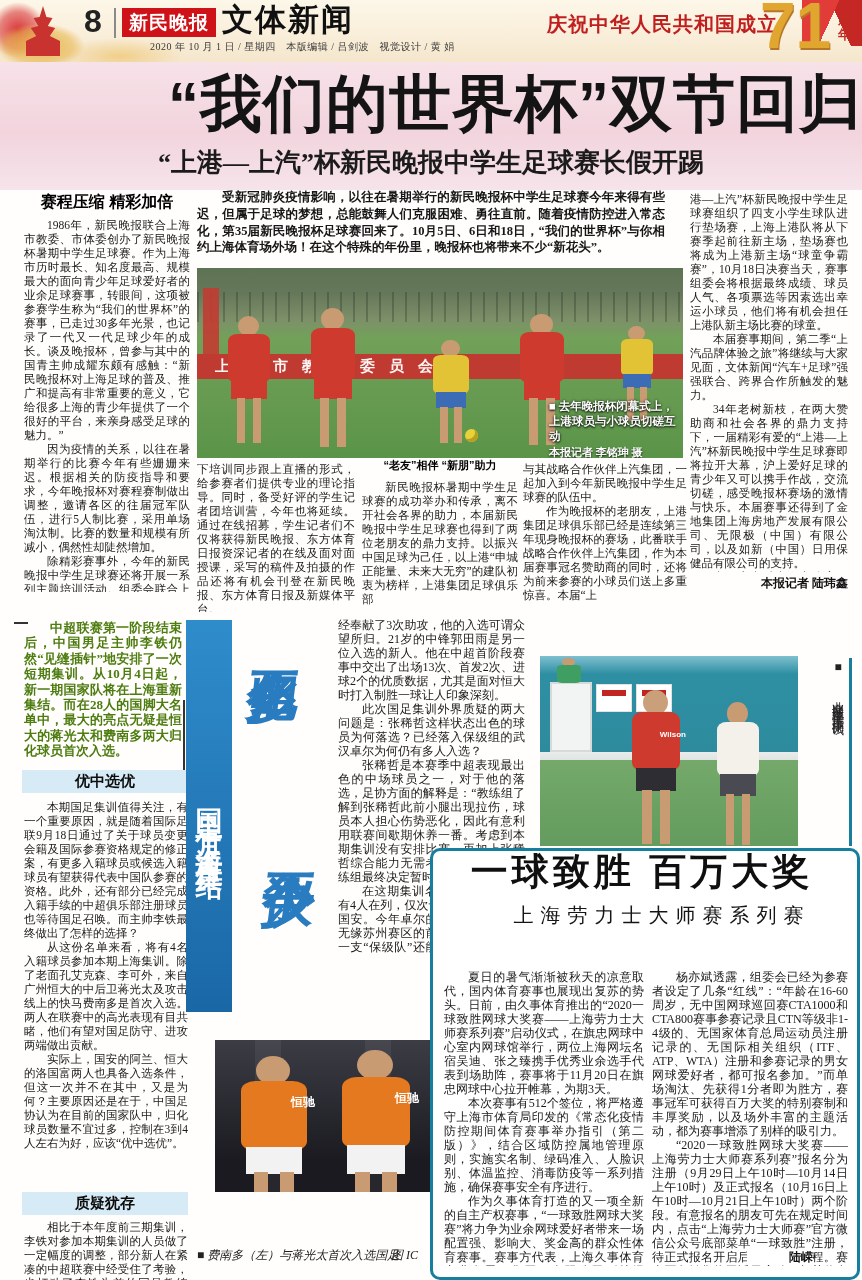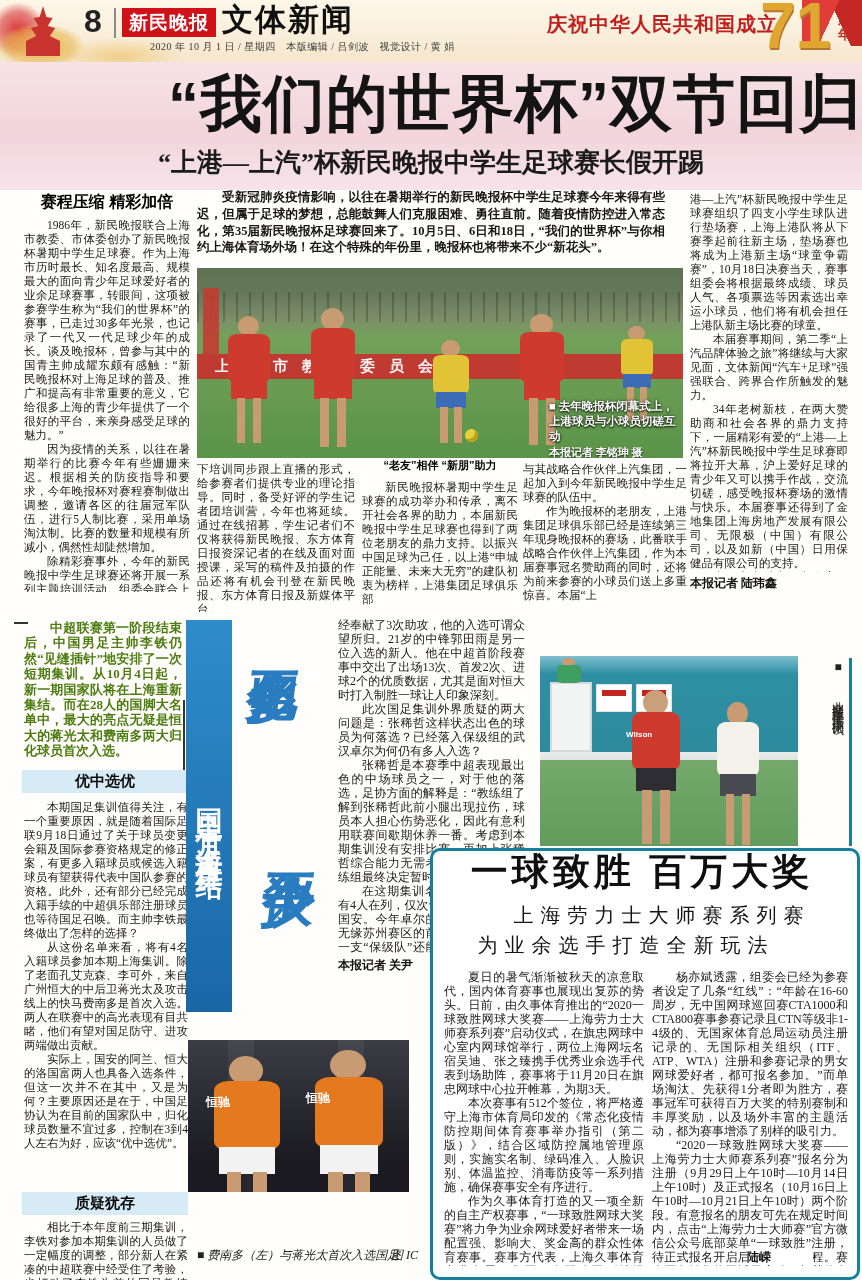--- a/index.html
+++ b/index.html
@@ -55,57 +55,57 @@
   .player .hd{position:absolute;left:28%;top:0;width:42%;height:16%;border-radius:50%;background:#c89b72}
   .player .tr{position:absolute;left:10%;top:14%;width:80%;height:38%;border-radius:22%/14%}
   .player .sh{position:absolute;left:16%;top:50%;width:68%;height:15%}
   .player .lg{position:absolute;top:64%;width:17%;height:35%;background:#c89b72}
   .player .lg.a{left:26%}.player .lg.b{right:26%}
   .t-red .tr,.t-red .sh{background:#cf3a2e}
   .t-yel .tr{background:#e3c336}.t-yel .sh{background:#3c6cb5}
   .t-org .tr{background:#e5791f}.t-org .sh{background:#f2f2f2}
   .t-wht .tr{background:#f4f1ea}.t-wht .sh{background:#4a4a52}
   .t-grn .tr{background:#3f9e62}
-  .jers{position:absolute;left:0;right:0;top:22%;text-align:left;color:#fff;
+  .jers{position:absolute;left:0;right:0;top:22%;text-align:right;color:#fff;
         font:bold 12px/1 "Liberation Sans",sans-serif}
   .scap{position:absolute;right:6px;bottom:14px;width:128px;color:#fff;
         font:bold 11.5px/15px "Liberation Serif",serif;text-align:left;
         text-shadow:0 1px 2px rgba(0,0,0,.9),0 0 3px rgba(0,0,0,.7)}
   .scredit{position:absolute;right:6px;bottom:-1px;width:128px;color:#fff;
         font:bold 11px/14px "Liberation Serif",serif;text-shadow:0 1px 2px rgba(0,0,0,.9)}
   
   .featintro{left:24px;top:620px;width:158px;height:148px;font:bold 13px/15.4px "Liberation Serif",serif;
              text-align:justify;text-indent:2em;color:#4d7c0f}
   .dash-tl{left:14px;top:622px;width:14px;height:2px;background:#333}
   .bar-r{left:183px;top:700px;width:2px;height:70px;background:#333}
   .subbox{width:166px;height:23px;background:#d7ebf7;text-align:center;
           font:bold 15px/23px "Liberation Serif",serif;color:#0d0d0d}
   .bluebanner{left:186px;top:620px;width:46px;height:392px;background:linear-gradient(180deg,#2f8ccb,#1a67a6);
       color:#fff;font:bold 27px/46px "Liberation Sans",sans-serif;letter-spacing:8px;padding-top:14px;
       box-sizing:border-box;text-align:center}
   .bigblue{font:bold 52px/1.02 "Liberation Sans",sans-serif;color:#2a7cc0;letter-spacing:1px;
            transform:skewX(-7deg)}
-  .hcphoto{left:188px;top:1040px;width:221px;height:152px;overflow:hidden;
+  .hcphoto{left:215px;top:1040px;width:221px;height:152px;overflow:hidden;
      background:linear-gradient(180deg,#3c3c45,#1a1a20 80%),#222}
   .hcphoto .streak{position:absolute;top:0;width:26px;height:100%;background:rgba(255,255,255,.06)}
   .fcap{font:12px/15px "Liberation Serif",serif;color:#222;font-style:italic}
   
   .tealbox{left:430px;top:848px;width:424px;height:426px;border:3px solid #157f9d;border-radius:10px;background:#fff}
   .tphoto{left:540px;top:656px;width:258px;height:190px;overflow:hidden;
      background:linear-gradient(180deg,#7fc0cf 0,#2e8fa3 18px,#2e8b9e 96px,#e8ecea 96px,#dfe5e2 104px,#74a96b 104px,#639c5e 100%)}
   .tealline{left:849px;top:658px;width:3px;height:188px;background:#157f9d}
   .tcap{left:800px;top:660px;width:46px;height:184px;font:12px/16px "Liberation Serif",serif;color:#222;
         letter-spacing:2px}
   .chair{position:absolute;left:10px;top:26px;width:38px;height:66px;background:#f2f4f3;border:2px solid #d6dad8}
   .panel{position:absolute;background:#fff;border:1px solid #e3e3e3}
   .panel .rl{position:absolute;left:15%;top:20%;width:70%;height:24%;background:#c2241f}
   .tennisttl{left:436px;top:850px;width:412px;text-align:center;
       font:900 37px/44px "Liberation Sans",sans-serif;color:#0f0f0f;letter-spacing:4px}
   .tsub{width:412px;text-align:center;font:20px/26px "Liberation Serif",serif;color:#151515;letter-spacing:7px}
-  .byline{font:bold 12px/15px "Liberation Serif",serif;color:#111;text-align:left}
+  .byline{font:bold 12px/15px "Liberation Serif",serif;color:#111;text-align:right}
 </style>
 </head>
 <body>
 
 <div id="page">
 
   <div id="hdr" class="abs">
     <div class="abs goldcloud"></div>
     <div class="abs tower"></div>
     <div class="abs flagart"></div>
@@ -275,21 +275,20 @@
         <div class="sh"></div>
         <div class="lg a"></div>
         <div class="lg b"></div>
       </div>
   </div>
   <div class="abs tealline"></div>
   <div class="abs vert tcap">■ 业余网球选手代表上场比试</div>
 
   <div class="abs tennisttl">一球致胜 百万大奖</div>
   <div class="abs tsub" style="left:456px;top:902px">上海劳力士大师赛系列赛</div>
-  <div class="abs tsub" style="left:420px;top:932px">为业余选手打造全新玩法</div>
 
   <div class="abs clip para bigpara" style="left:444px;top:970px;width:200px;height:296px">
     <p>夏日的暑气渐渐被秋天的凉意取代，国内体育赛事也展现出复苏的势头。日前，由久事体育推出的“2020一球致胜网球大奖赛——上海劳力士大师赛系列赛”启动仪式，在旗忠网球中心室内网球馆举行，两位上海网坛名宿吴迪、张之臻携手优秀业余选手代表到场助阵，赛事将于11月20日在旗忠网球中心拉开帷幕，为期3天。</p>
     <p>本次赛事有512个签位，将严格遵守上海市体育局印发的《常态化疫情防控期间体育赛事举办指引（第二版）》，结合区域防控属地管理原则，实施实名制、绿码准入、人脸识别、体温监控、消毒防疫等一系列措施，确保赛事安全有序进行。</p>
     <p>作为久事体育打造的又一项全新的自主产权赛事，“一球致胜网球大奖赛”将力争为业余网球爱好者带来一场配置强、影响大、奖金高的群众性体育赛事。赛事方代表，上海久事体育产业发展（集团）有限公司副总经理、上海久事体育赛事运营管理有限公司董事长</p>
   </div>
   <div class="abs clip para bigpara" style="left:652px;top:970px;width:196px;height:296px">
     <p>杨亦斌透露，组委会已经为参赛者设定了几条“红线”：“年龄在16-60周岁，无中国网球巡回赛CTA1000和CTA800赛事参赛记录且CTN等级非1-4级的、无国家体育总局运动员注册记录的、无国际相关组织（ITF、ATP、WTA）注册和参赛记录的男女网球爱好者，都可报名参加。”而单场淘汰、先获得1分者即为胜方，赛事冠军可获得百万大奖的特别赛制和丰厚奖励，以及场外丰富的主题活动，都为赛事增添了别样的吸引力。</p>
     <p>“2020一球致胜网球大奖赛——上海劳力士大师赛系列赛”报名分为注册（9月29日上午10时—10月14日上午10时）及正式报名（10月16日上午10时—10月21日上午10时）两个阶段。有意报名的朋友可先在规定时间内，点击“上海劳力士大师赛”官方微信公众号底部菜单“一球致胜”注册，待正式报名开启后完成报名流程。赛事票务销售将于近日启动，相关信息可通过“上海劳力士大师赛”官方微信、微博获取。</p>
   </div>

